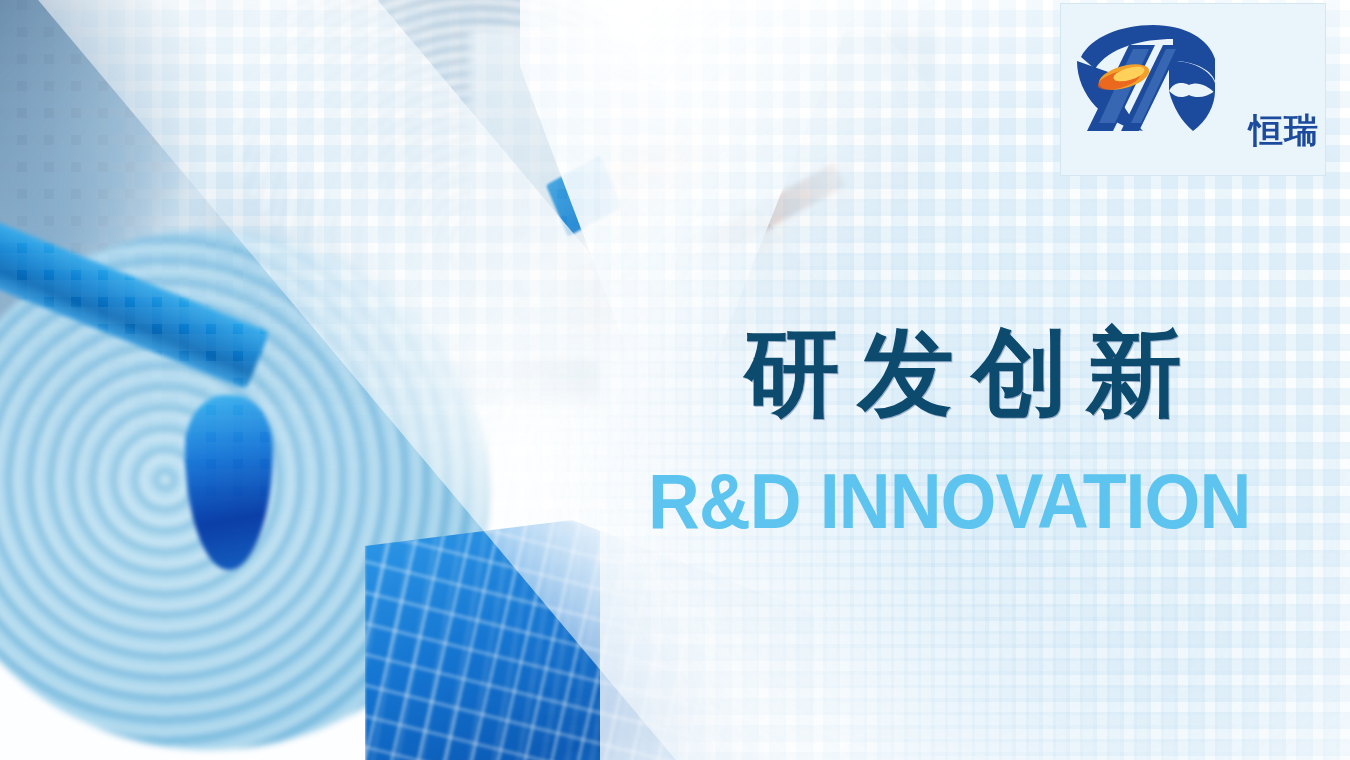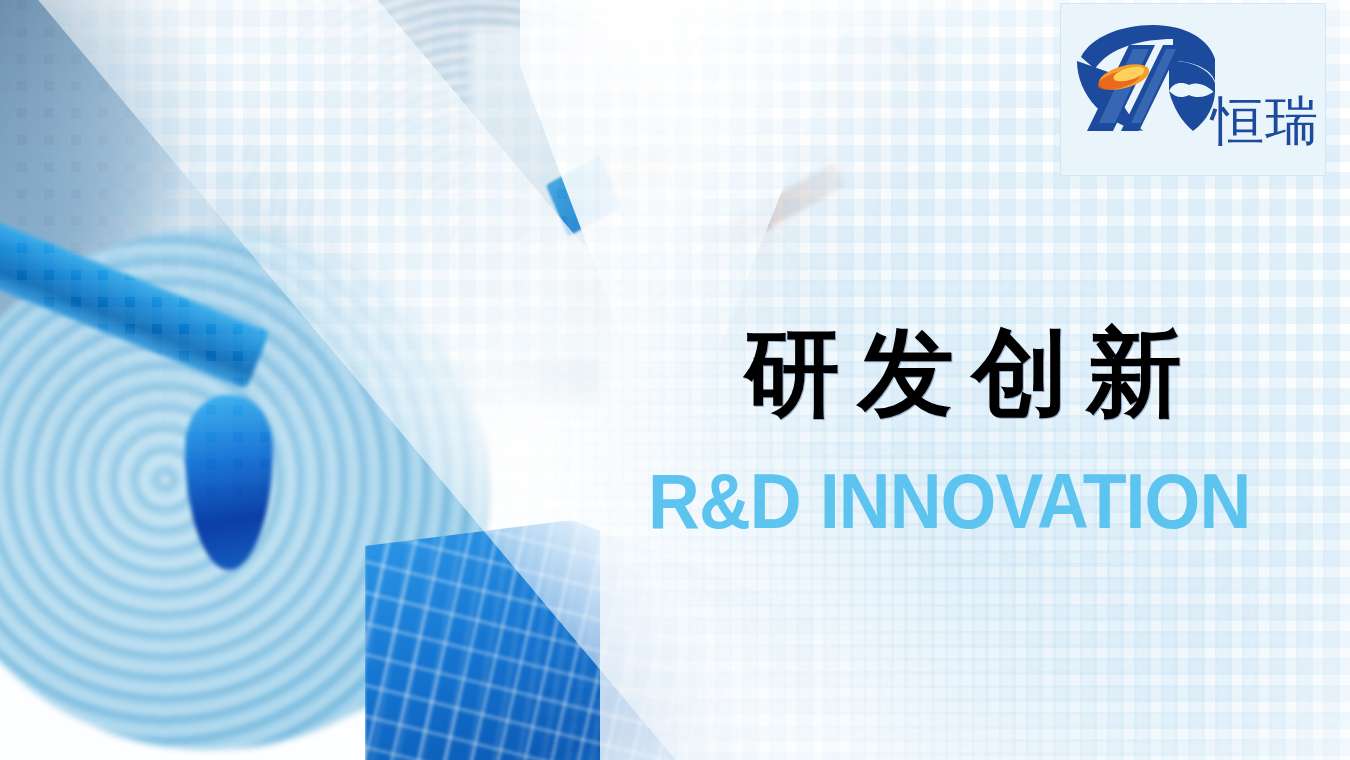--- a/index.html
+++ b/index.html
@@ -190,33 +190,33 @@
     position:absolute; left:1060px; top:3px; width:266px; height:173px;
     background:#eaf4fb;
     border:1px solid rgba(210,228,240,.9);
     display:flex; align-items:center; justify-content:center;
   }
   .logo-inner{ position:relative; width:248px; height:150px; }
   .logo-mark{ position:absolute; left:0; top:6px; width:150px; height:126px; }
   .logo-cn{
     position:absolute; right:-2px; bottom:18px;
     font-family:"DejaVu Sans", sans-serif;
-    font-size:53px; font-weight:normal; color:#1c4a9c;
+    font-size:34px; font-weight:bold; color:#1c4a9c;
     letter-spacing:1px; line-height:1;
     white-space:nowrap;
   }
 
   
   .title-cn{
     position:absolute; left:744px; top:325px;
     font-family:"DejaVu Sans", sans-serif;
     font-weight:bold;
     font-size:96px;
     line-height:1;
-    color:#000000;
+    color:#0c4a6e;
     letter-spacing:18px;
     white-space:nowrap;
     text-shadow:1px 1px 0 rgba(20,55,120,.35);
   }
   .title-en{
     position:absolute; left:648px; top:462px;
     font-family:"Liberation Sans Narrow","Liberation Sans", sans-serif;
     font-weight:bold;
     font-size:78px;
     line-height:1;

